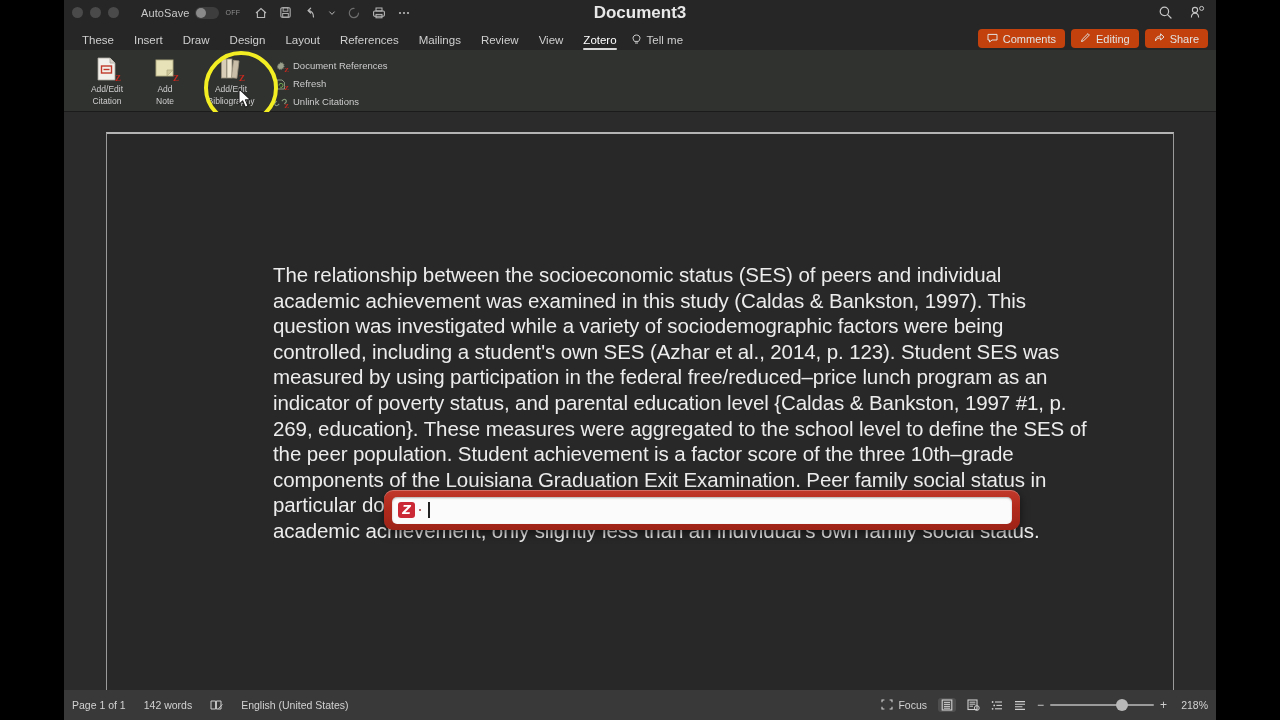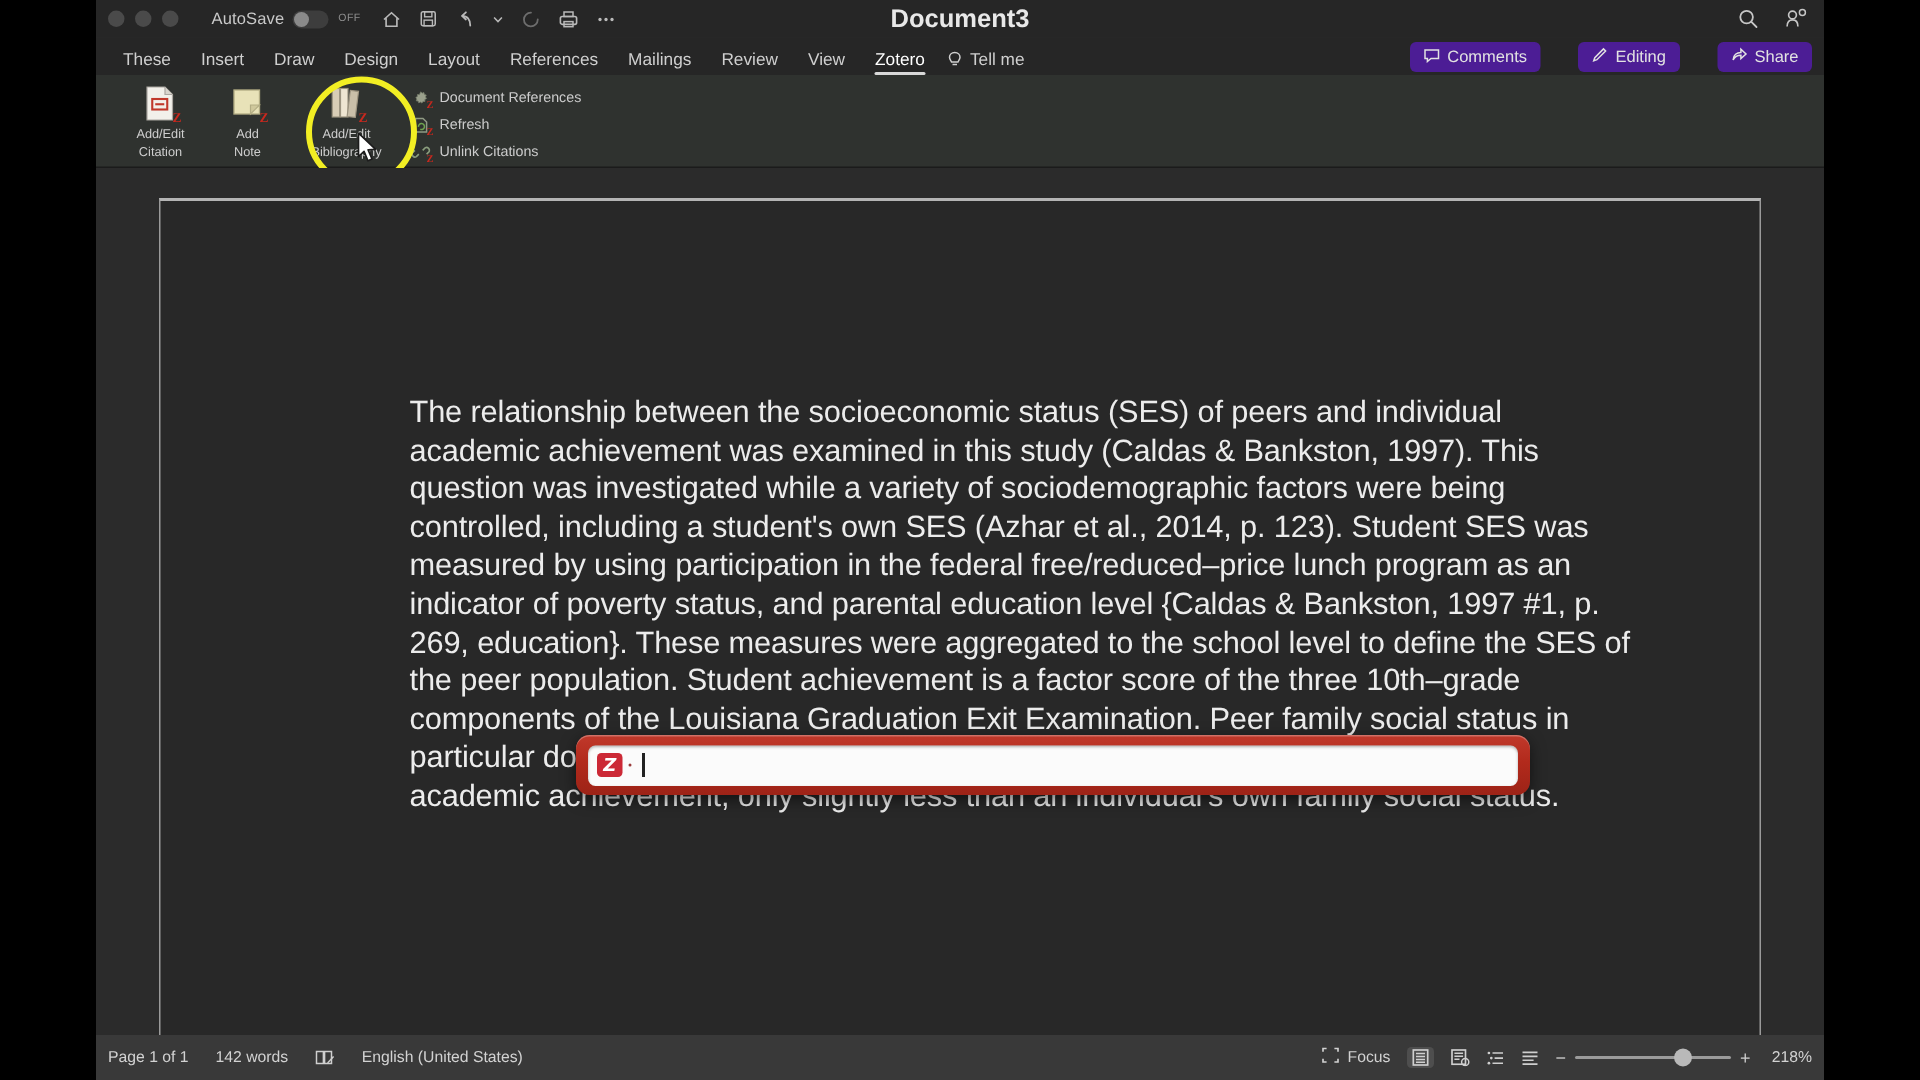--- a/index.html
+++ b/index.html
@@ -54,22 +54,22 @@
   .tab.active { color: #fff; font-weight: normal; }
   .tab.active::after {
     content: ""; position: absolute; left: 10px; right: 10px; bottom: 0;
     height: 2px; background: #d9d9d9; border-radius: 1px;
   }
   .tellme { display: flex; align-items: flex-start; gap: 5px; padding: 0 8px 4px 4px; }
   .tellme span.lbl { font-size: 11.5px; color: #cfcfcf; }
   .tabbar-right { position: absolute; right: 8px; bottom: 2px; display: flex; gap: 6px; }
   .pill {
     display: flex; align-items: center; gap: 5px;
-    background: #4c1d95; border-radius: 4px; padding: 3px 9px;
-    font-size: 11px; color: #e2e2e2; margin-left: 19px;
+    background: #c2410c; border-radius: 4px; padding: 3px 9px;
+    font-size: 11px; color: #e2e2e2;
   }
 
   
   .ribbon {
     height: 62px; background: #2f322f;
     border-bottom: 1px solid #1b1b1b;
     display: flex; align-items: flex-start; padding: 4px 0 0 14px;
     position: relative;
   }
   .rib-btn {

